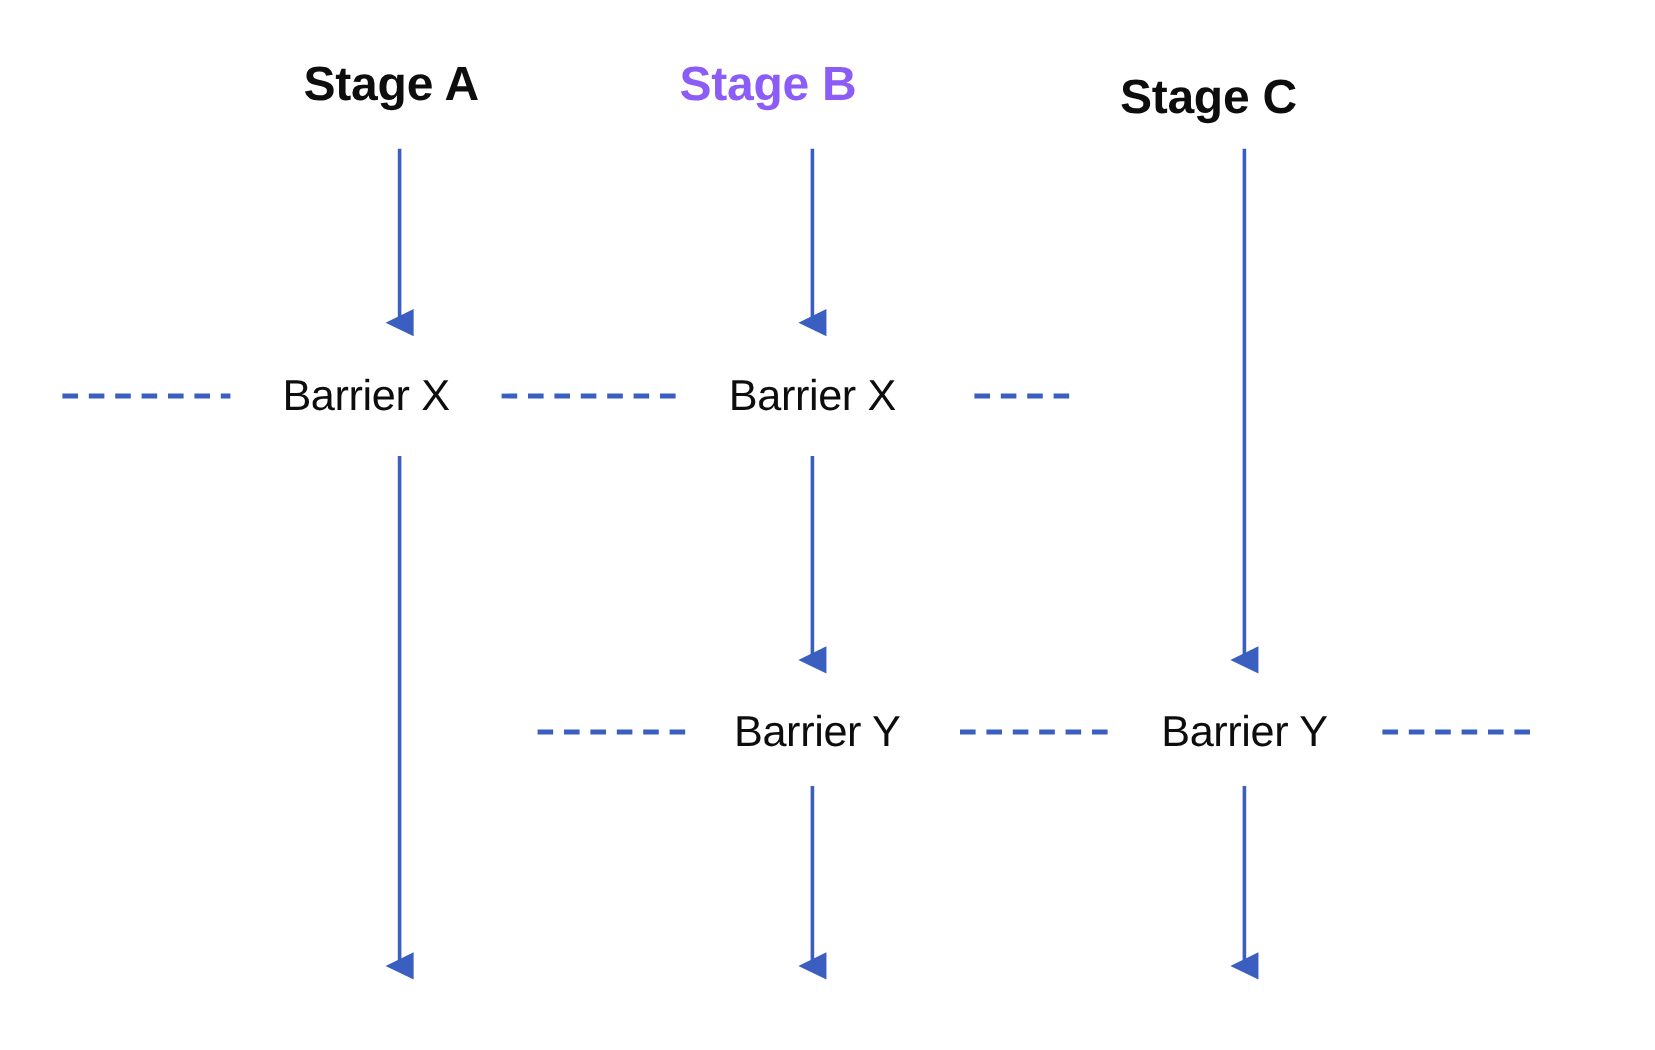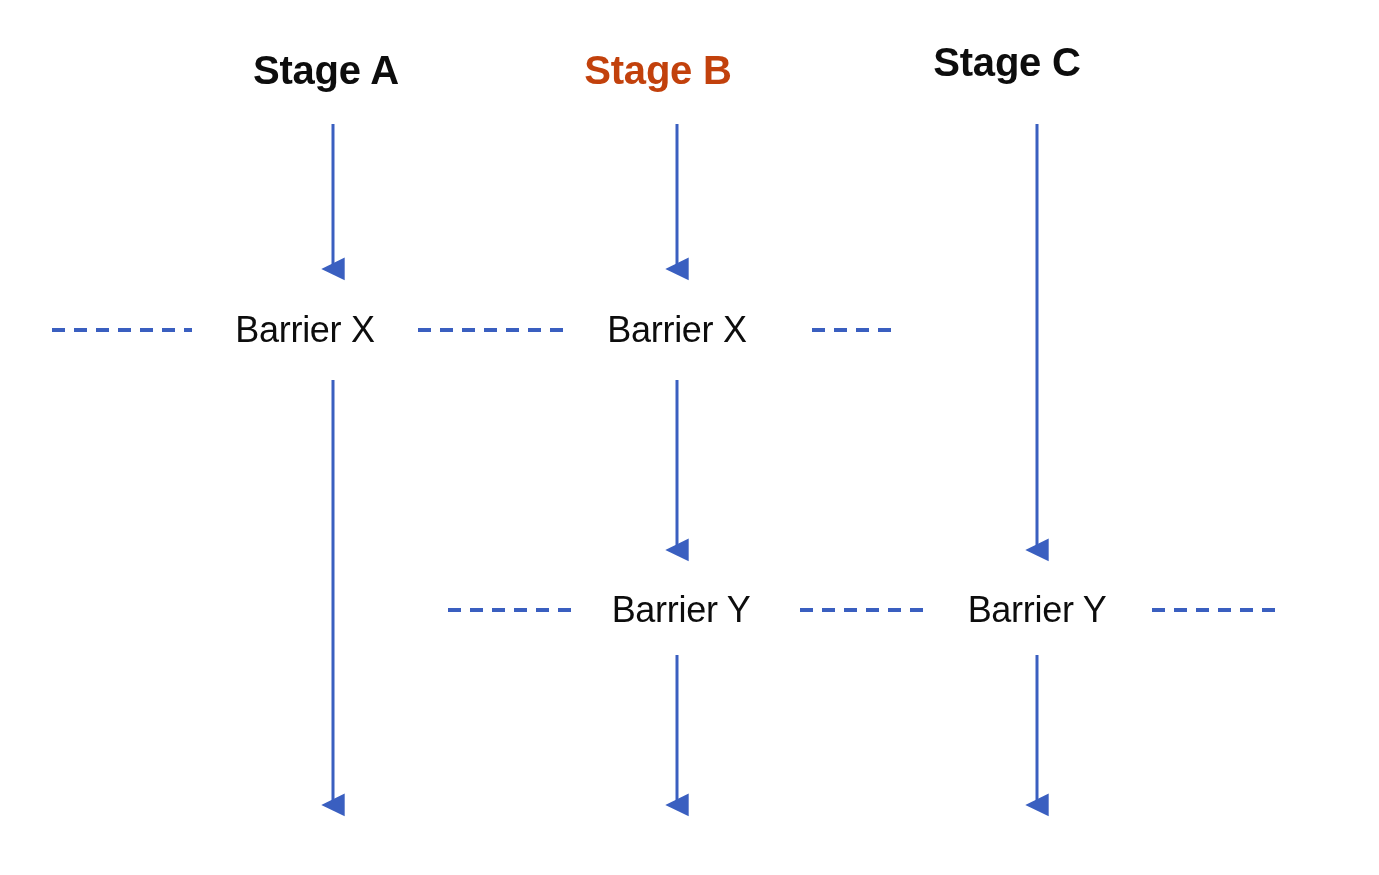--- a/index.html
+++ b/index.html
@@ -72,21 +72,21 @@
         <line x1="418" y1="330" x2="566" y2="330" stroke="#3a5fc0" stroke-width="4" stroke-dasharray="13 9" stroke-linecap="butt"></line>
         <line x1="812" y1="330" x2="892" y2="330" stroke="#3a5fc0" stroke-width="4" stroke-dasharray="13 9" stroke-linecap="butt"></line>
         <line x1="448" y1="610" x2="576" y2="610" stroke="#3a5fc0" stroke-width="4" stroke-dasharray="13 9" stroke-linecap="butt"></line>
         <line x1="800" y1="610" x2="928" y2="610" stroke="#3a5fc0" stroke-width="4" stroke-dasharray="13 9" stroke-linecap="butt"></line>
         <line x1="1152" y1="610" x2="1281" y2="610" stroke="#3a5fc0" stroke-width="4" stroke-dasharray="13 9" stroke-linecap="butt"></line>
       </g>
   </svg>
 
   <div id="label-layer">
       <div class="stage-label" style="left: 326px; top: 70px; color: rgb(13, 13, 13);">Stage A</div>
-      <div class="stage-label" style="left: 658px; top: 70px; color: #c2410c;">Stage B</div>
-      <div class="stage-label" style="left: 1007px; top: 62px; color: rgb(13, 13, 13);">Stage C</div>
+      <div class="stage-label" style="left: 640px; top: 70px; color: #8b5cf6;">Stage B</div>
+      <div class="stage-label" style="left: 1007px; top: 81px; color: rgb(13, 13, 13);">Stage C</div>
       <div class="barrier-label" style="left: 305px; top: 330px; color: rgb(13, 13, 13);">Barrier X</div>
       <div class="barrier-label" style="left: 677px; top: 330px; color: rgb(13, 13, 13);">Barrier X</div>
       <div class="barrier-label" style="left: 681px; top: 610px; color: rgb(13, 13, 13);">Barrier Y</div>
       <div class="barrier-label" style="left: 1037px; top: 610px; color: rgb(13, 13, 13);">Barrier Y</div>
     </div>
 
 </div>
 
 </body></html>

